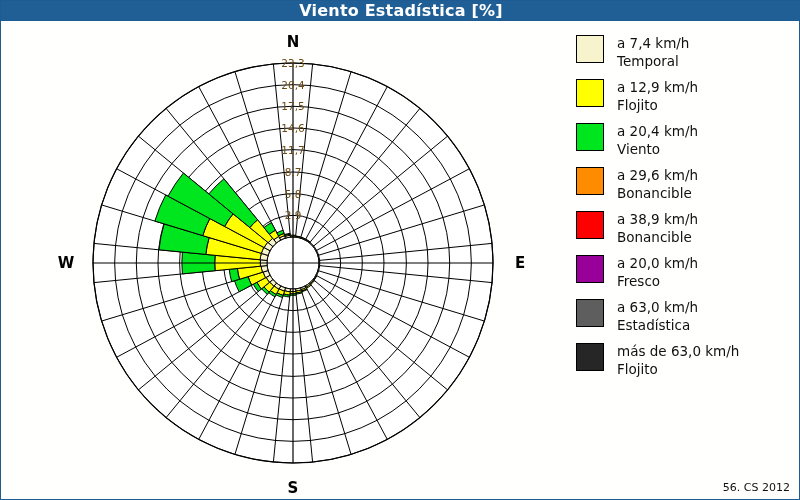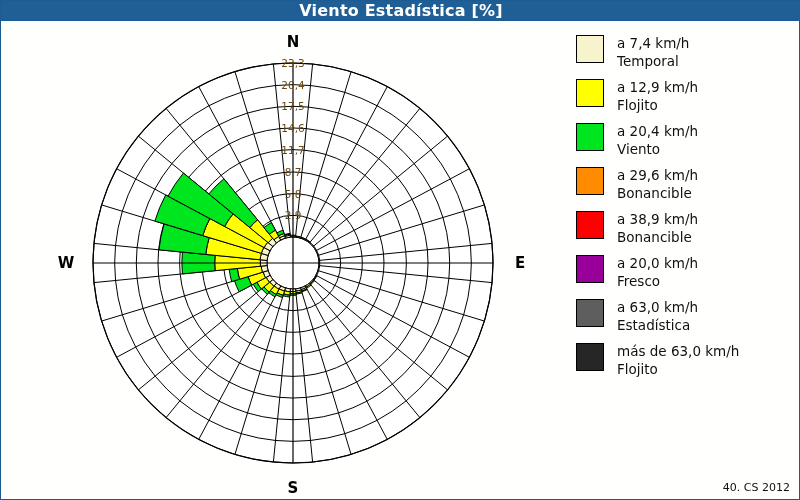--- a/index.html
+++ b/index.html
@@ -276,15 +276,15 @@
     </div>
     <div class="lrow">
       <span class="swatch" style="background: rgb(38, 38, 38);"></span>
       <span class="ltext">
         <div>más de 63,0 km/h</div>
         <div>Flojito</div>
       </span>
     </div>
   </div>
 
-  <div id="footer">40. CS 2012</div>
+  <div id="footer">56. CS 2012</div>
 
 </div>
 
 </body></html>

